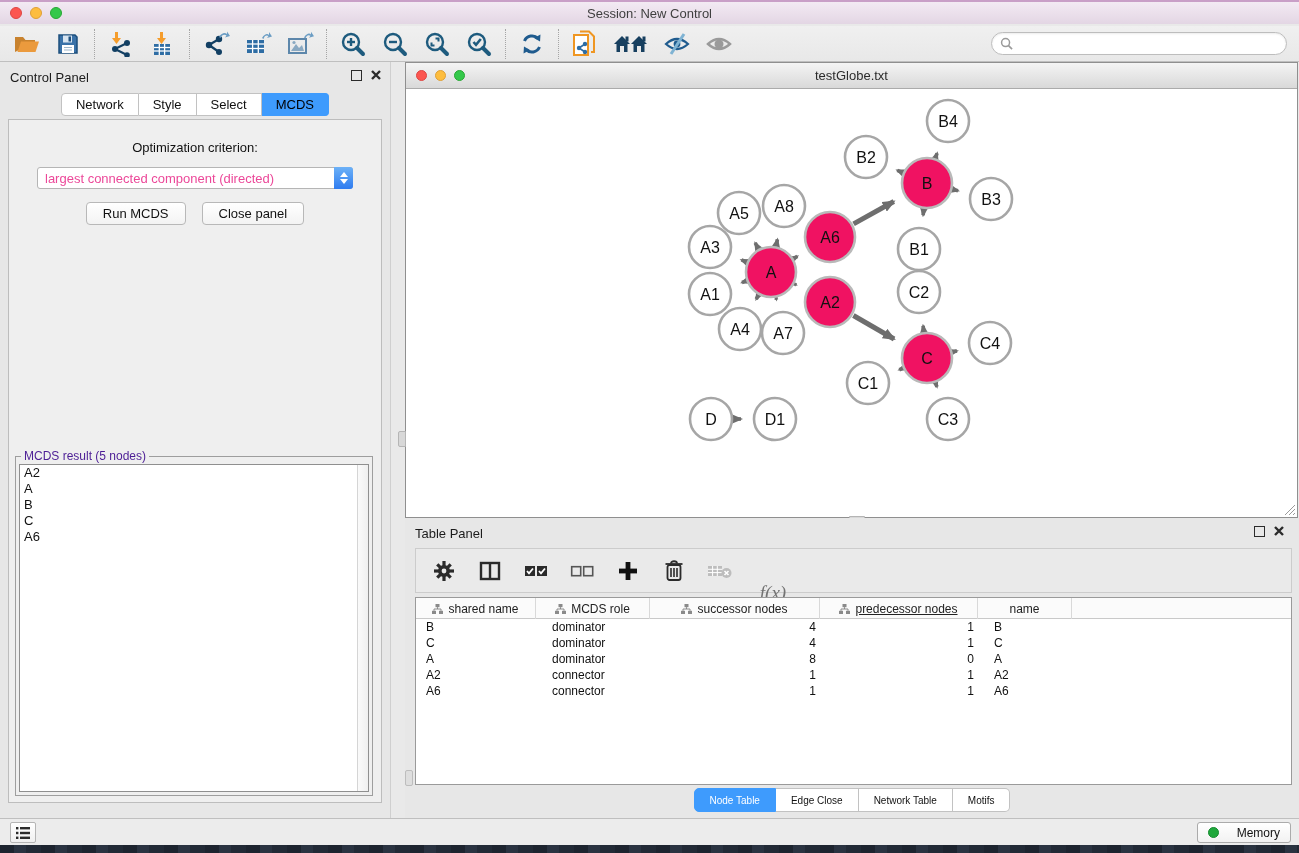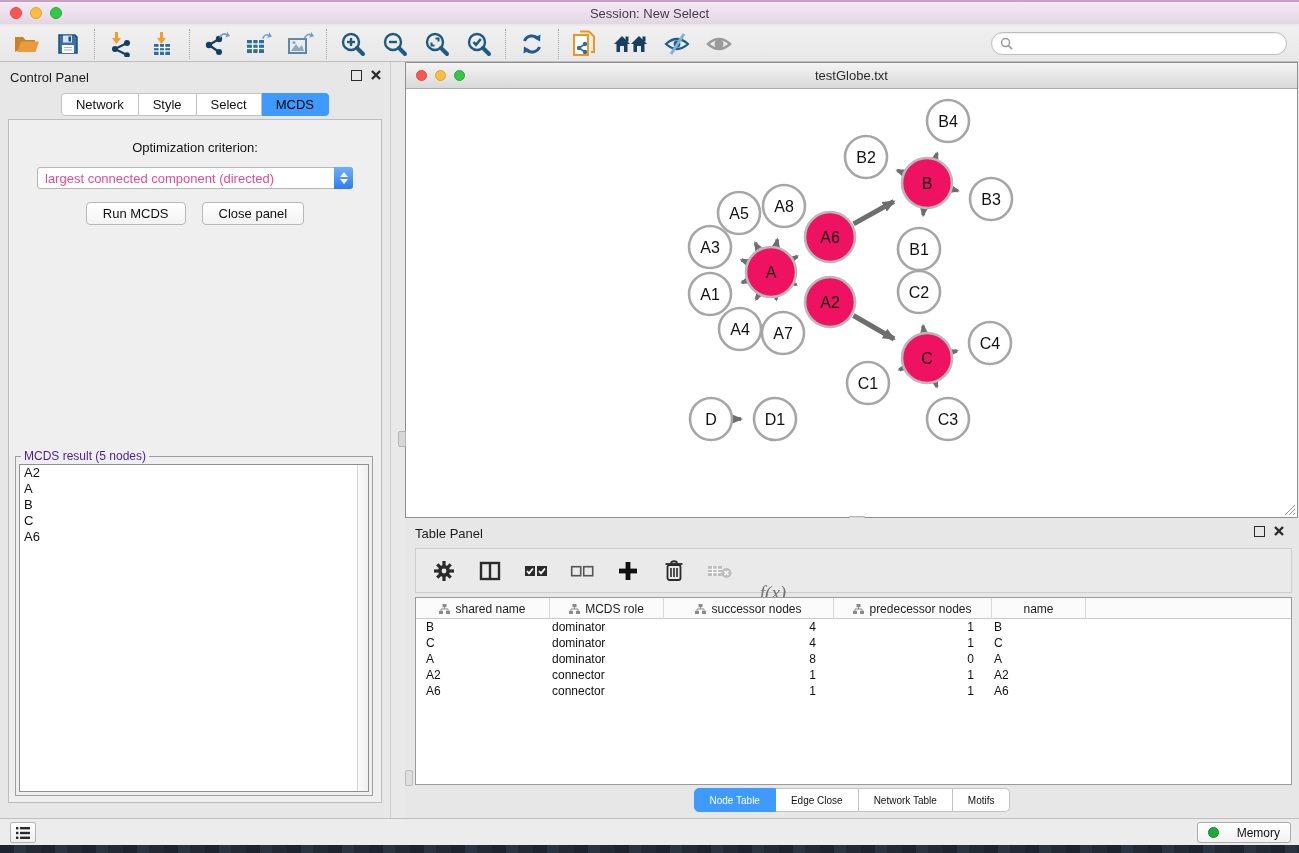--- a/index.html
+++ b/index.html
@@ -131,21 +131,21 @@
     border:1px solid #158a2e; }
   .desktop-strip { position:absolute; left:0; bottom:0; right:0; height:8px;
     background:repeating-linear-gradient(90deg,#1d242f 0 14px,#2a3341 14px 26px,#222a36 26px 41px); }
 </style>
 </head>
 <body>
 
 <div class="app">
 
   <div class="titlebar">
-    <div class="title">Session: New Select</div>
+    <div class="title">Session: New Control</div>
     <div class="lights">
       <span class="light red"></span>
       <span class="light yellow"></span>
       <span class="light green"></span>
     </div>
   </div>
 
   <div class="toolbar">
     <div class="tgroup">
       <button class="tbtn">
@@ -518,21 +518,21 @@
           <path d="M17.5 9 L21.5 13 M21.5 9 L17.5 13" stroke="#fff" stroke-width="1.6"></path>
         </svg>
       </button>
       <button class="tbtn" style="width:42px">
         <span style="font-family:'Liberation Serif',serif; font-style:italic; font-size:19px; color:#737373;margin-top:44px;">f(x)</span>
       </button>
     </div>
 
     <div class="tp-table">
       <div class="thead">
-          <div class="th" style="width: 134px;">
+          <div class="th" style="width: 120px;">
             <svg width="11" height="10" viewBox="0 0 11 10">
               <g fill="#8a8a8a">
                 <rect x="3.5" y="0" width="4" height="3.2"></rect>
                 <rect x="0" y="6.8" width="4" height="3.2"></rect>
                 <rect x="7" y="6.8" width="4" height="3.2"></rect>
               </g>
               <path d="M5.5 3.2 V5 M2 6.8 V5 H9 V6.8" fill="none" stroke="#8a8a8a" stroke-width="1"></path>
             </svg>
             <span>shared name</span>
           </div>
@@ -551,21 +551,21 @@
             <svg width="11" height="10" viewBox="0 0 11 10">
               <g fill="#8a8a8a">
                 <rect x="3.5" y="0" width="4" height="3.2"></rect>
                 <rect x="0" y="6.8" width="4" height="3.2"></rect>
                 <rect x="7" y="6.8" width="4" height="3.2"></rect>
               </g>
               <path d="M5.5 3.2 V5 M2 6.8 V5 H9 V6.8" fill="none" stroke="#8a8a8a" stroke-width="1"></path>
             </svg>
             <span>successor nodes</span>
           </div>
-          <div class="th" style="width: 158px;">
+          <div class="th" style="width: 158px; text-decoration: underline;">
             <svg width="11" height="10" viewBox="0 0 11 10">
               <g fill="#8a8a8a">
                 <rect x="3.5" y="0" width="4" height="3.2"></rect>
                 <rect x="0" y="6.8" width="4" height="3.2"></rect>
                 <rect x="7" y="6.8" width="4" height="3.2"></rect>
               </g>
               <path d="M5.5 3.2 V5 M2 6.8 V5 H9 V6.8" fill="none" stroke="#8a8a8a" stroke-width="1"></path>
             </svg>
             <span>predecessor nodes</span>
           </div>

